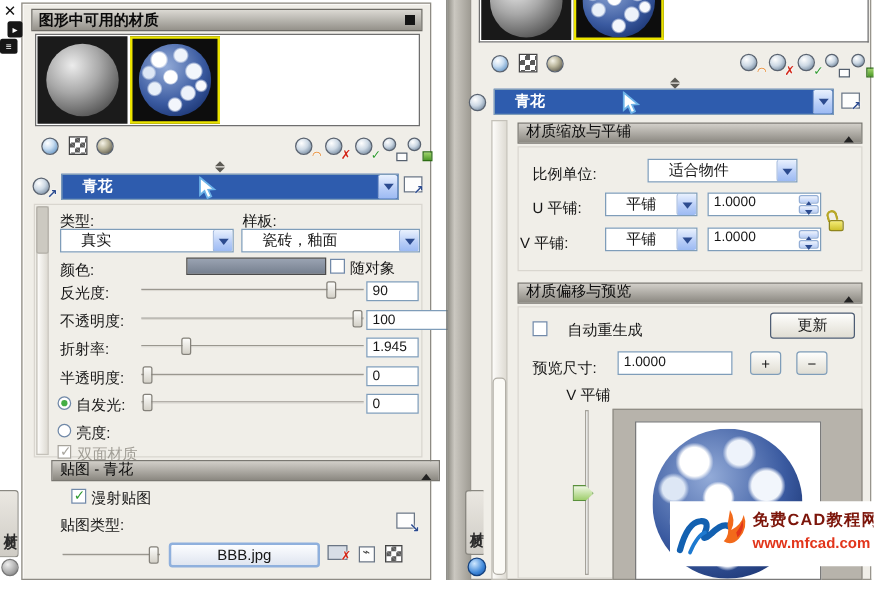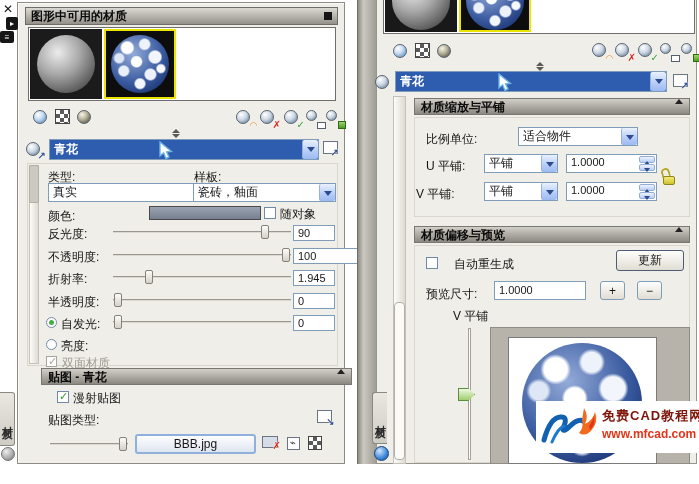--- a/index.html
+++ b/index.html
@@ -3,27 +3,27 @@
 <meta charset="utf-8">
 <style>
 *{margin:0;padding:0;box-sizing:border-box}
 html,body{background:#fff}
 #app{position:relative;width:699px;height:484px;overflow:hidden;background:#fff;
      font-family:"Liberation Sans","DejaVu Sans",sans-serif;font-size:12px;color:#161616}
 .abs{position:absolute}
 .panel{background:#f0eee8;border:1px solid #8e8b84;box-shadow:inset 1px 1px 0 #fbfaf7}
 .tbar{background:linear-gradient(#dbd9d3,#94918a);border:1px solid #6e6c66;display:flex;align-items:center;
       padding:0 5px;font-weight:bold;color:#0b0b0b}
-.shdr{background:linear-gradient(#d2cfc9,#8b8881);border:1px solid #797771;display:flex;align-items:flex-start;
-      padding:0 6px;font-weight:bold;color:#0b0b0b}
+.shdr{background:linear-gradient(#d2cfc9,#8b8881);border:1px solid #797771;display:flex;align-items:flex-end;
+      padding:0 6px;font-weight:normal;color:#0b0b0b}
 .tri-up{width:0;height:0;border-left:4px solid transparent;border-right:4px solid transparent;border-bottom:5px solid #222;margin-left:auto}
 .sq{width:8px;height:8px;background:#151515;margin-left:auto}
 .white-area{background:#fff;border:1px solid #6e6e6e}
 .combo{background:#fff;border:1px solid #7f9db9;display:flex;align-items:center}
-.combo .ctxt{flex:1;padding:0 4px;white-space:nowrap;overflow:hidden}
+.combo .ctxt{flex:1;padding:0 16px;white-space:nowrap;overflow:hidden}
 .cbtn{width:16px;align-self:stretch;background:linear-gradient(#e9f1fe,#b6ccf7 60%,#9cbaf3);
       border-left:1px solid #98b1d9;border-radius:2px;position:relative}
 .cbtn:after{content:"";position:absolute;left:4px;top:7px;width:0;height:0;border:4px solid transparent;border-top:5px solid #2c4b8f}
 .combo.sel{background:#2e5cae}
 .combo.sel .ctxt{color:#fff;font-weight:bold}
 .vbox{background:#fff;border:1px solid #7f9db9;padding:1px 4px;overflow:hidden;font-size:11px}
 .slider{position:absolute}
 .slider .groove{position:absolute;left:0;right:0;top:6px;height:2px;background:#fff;border-top:1px solid #9a978f;border-bottom:1px solid #dcd9d2}
 .slider .thumb{position:absolute;top:0;width:8px;height:14px;background:linear-gradient(#fcfcfa,#d4d1c8);
       border:1px solid #84817a;border-radius:2px}
@@ -157,21 +157,21 @@
   <div class="abs" style="left:323px;top:141px;width:15px;height:13px;background:#fdfdfd;border:1px solid #6a7584">
       <span class="bdg g-arr" style="right:-2px;bottom:-5px"></span>
     </div>
 
   <div class="abs groovebox" style="left:27px;top:163px;width:311px;height:203px"></div>
   <div class="scrolltrack" style="left:29px;top:165px;width:10px;height:199px"></div>
   <div class="scrollthumb" style="left:29px;top:165px;width:10px;height:38px;border-radius:2px;background:#ccc9c1"></div>
 
   <div class="lbl" style="left:48px;top:169px">类型:</div>
   <div class="lbl" style="left:194px;top:169px">样板:</div>
-  <div class="abs combo" style="left:48px;top:183px;width:166px;height:19px">
+  <div class="abs combo" style="left:48px;top:183px;width:139px;height:19px">
     <span class="ctxt">真实</span>
       <span class="cbtn"></span>
   </div>
   <div class="abs combo" style="left:193px;top:183px;width:143px;height:19px">
     <span class="ctxt">瓷砖，釉面</span>
       <span class="cbtn"></span>
   </div>
 
   <div class="lbl" style="left:48px;top:208px">颜色:</div>
   <div class="abs" style="left:149px;top:206px;width:112px;height:14px;background:linear-gradient(#9aa3b2,#76808f);border:1px solid #4a4a4a"></div>

